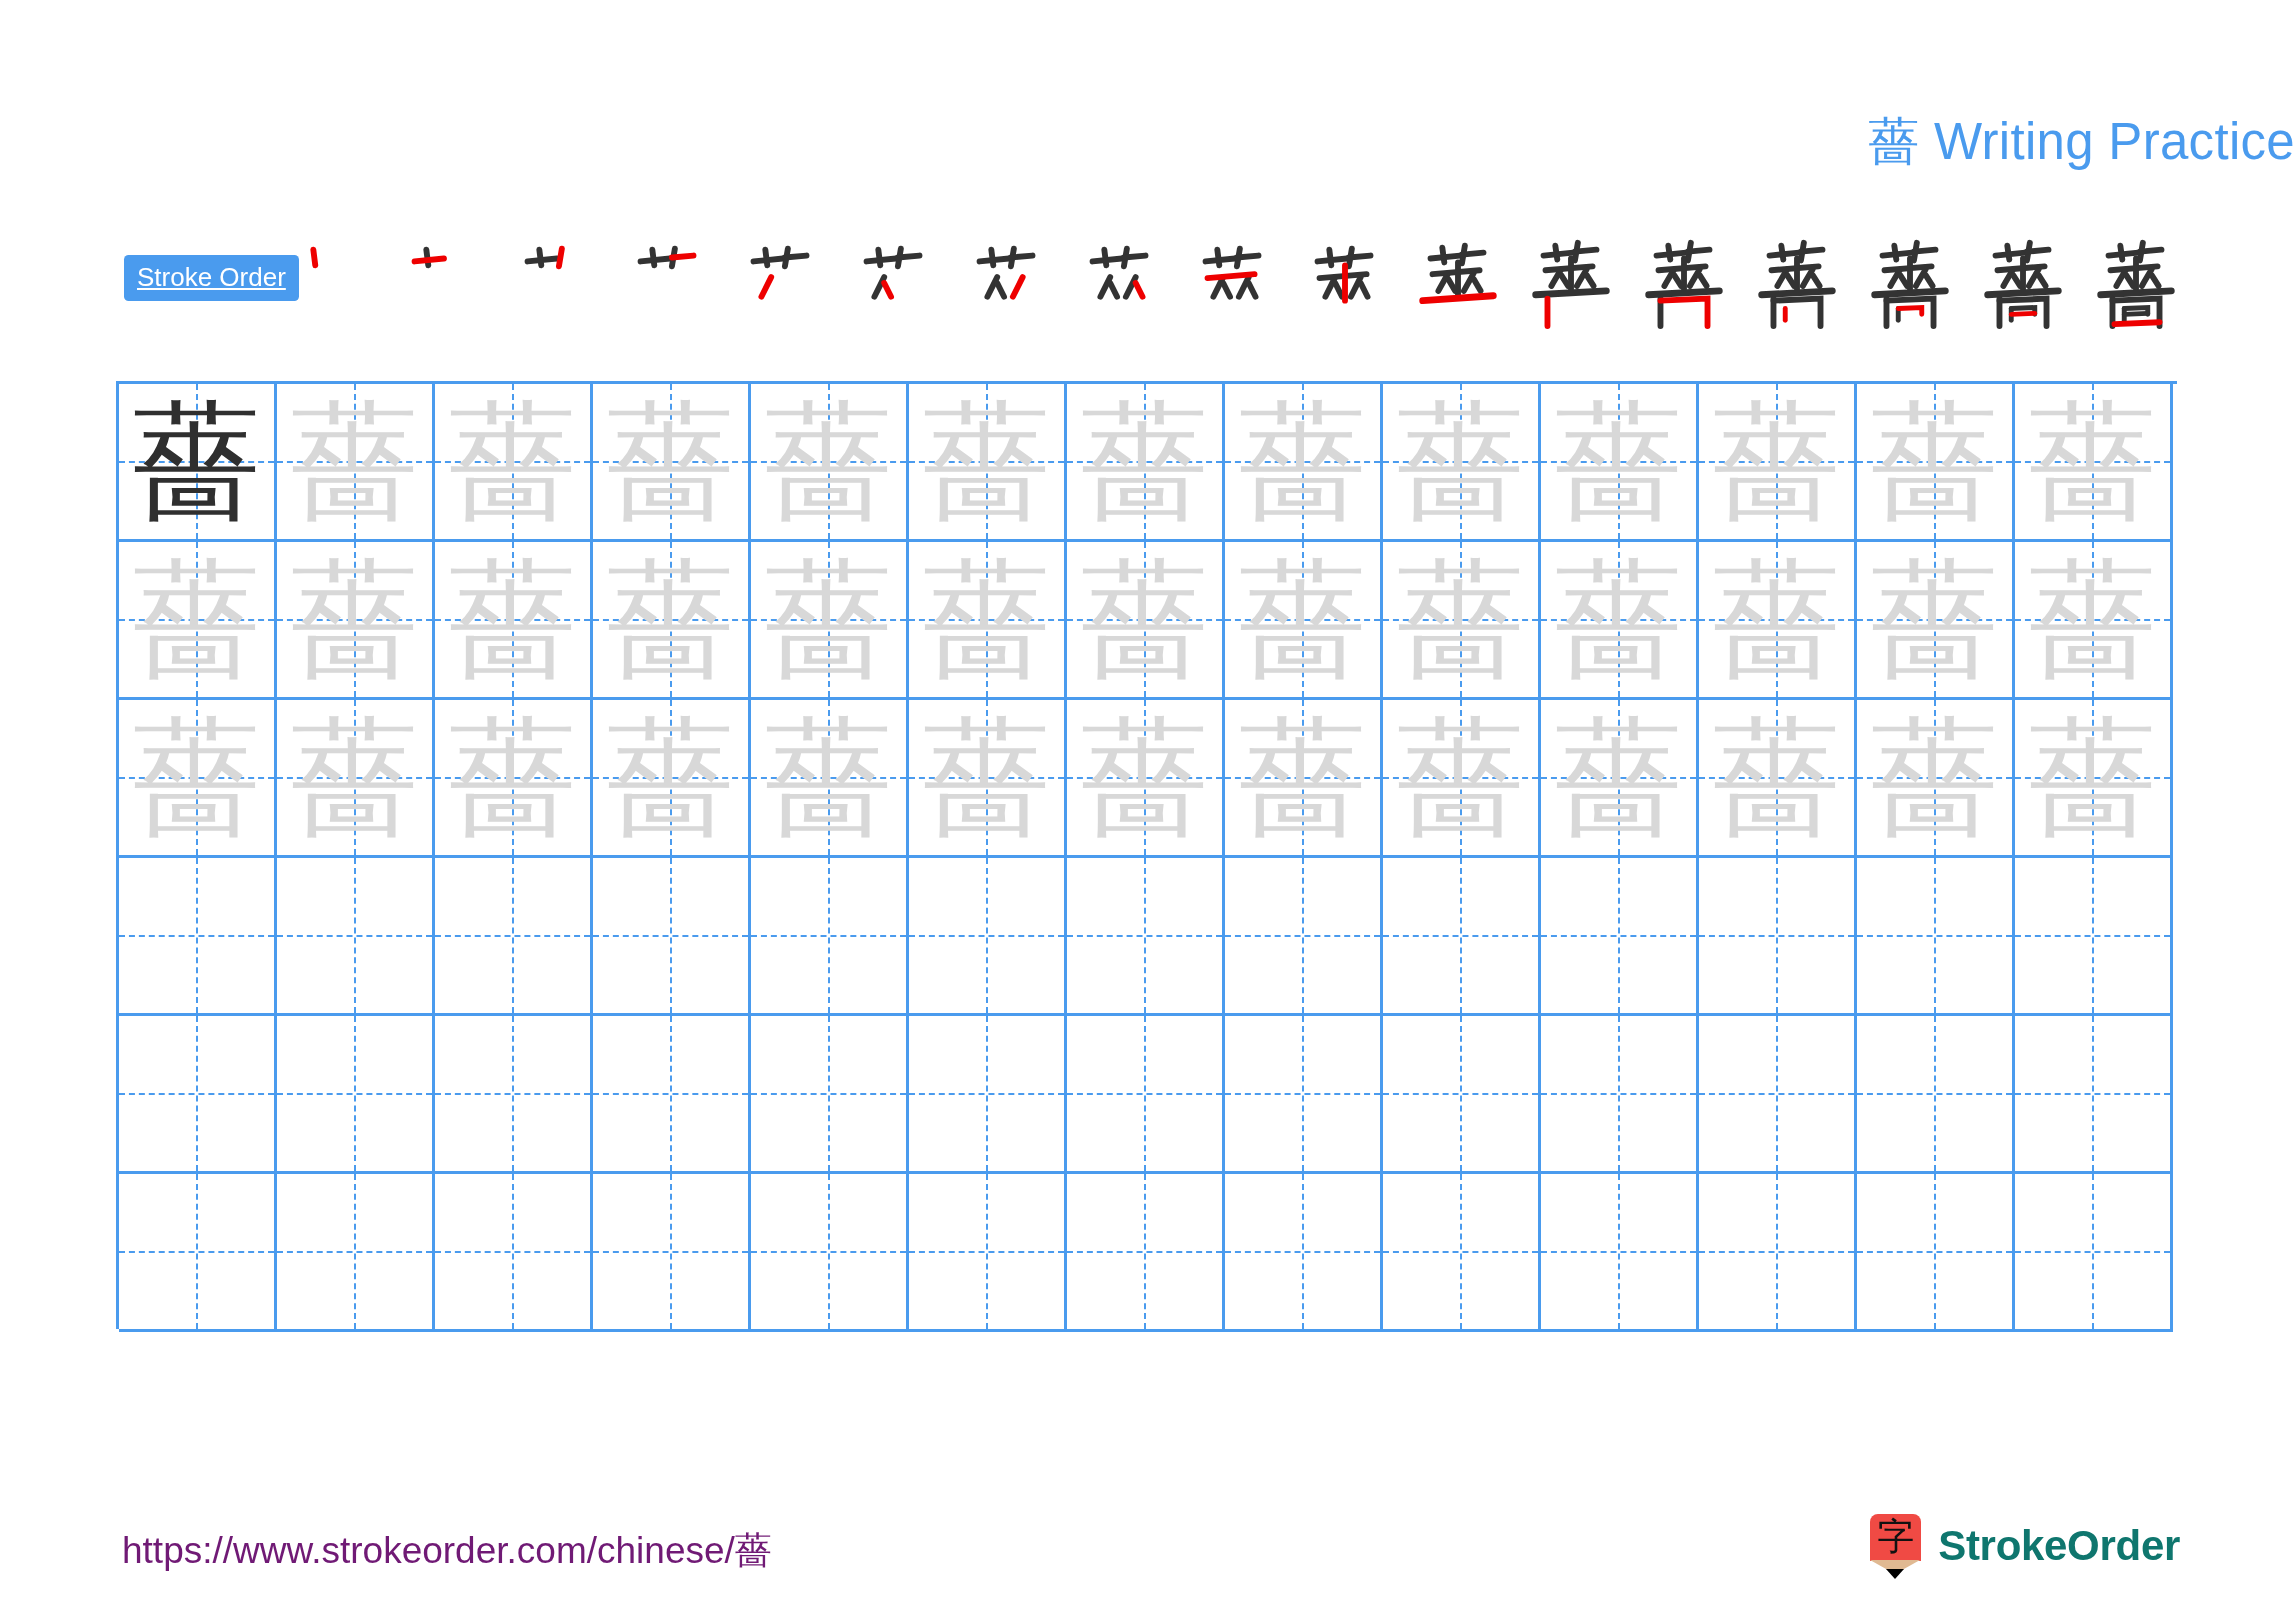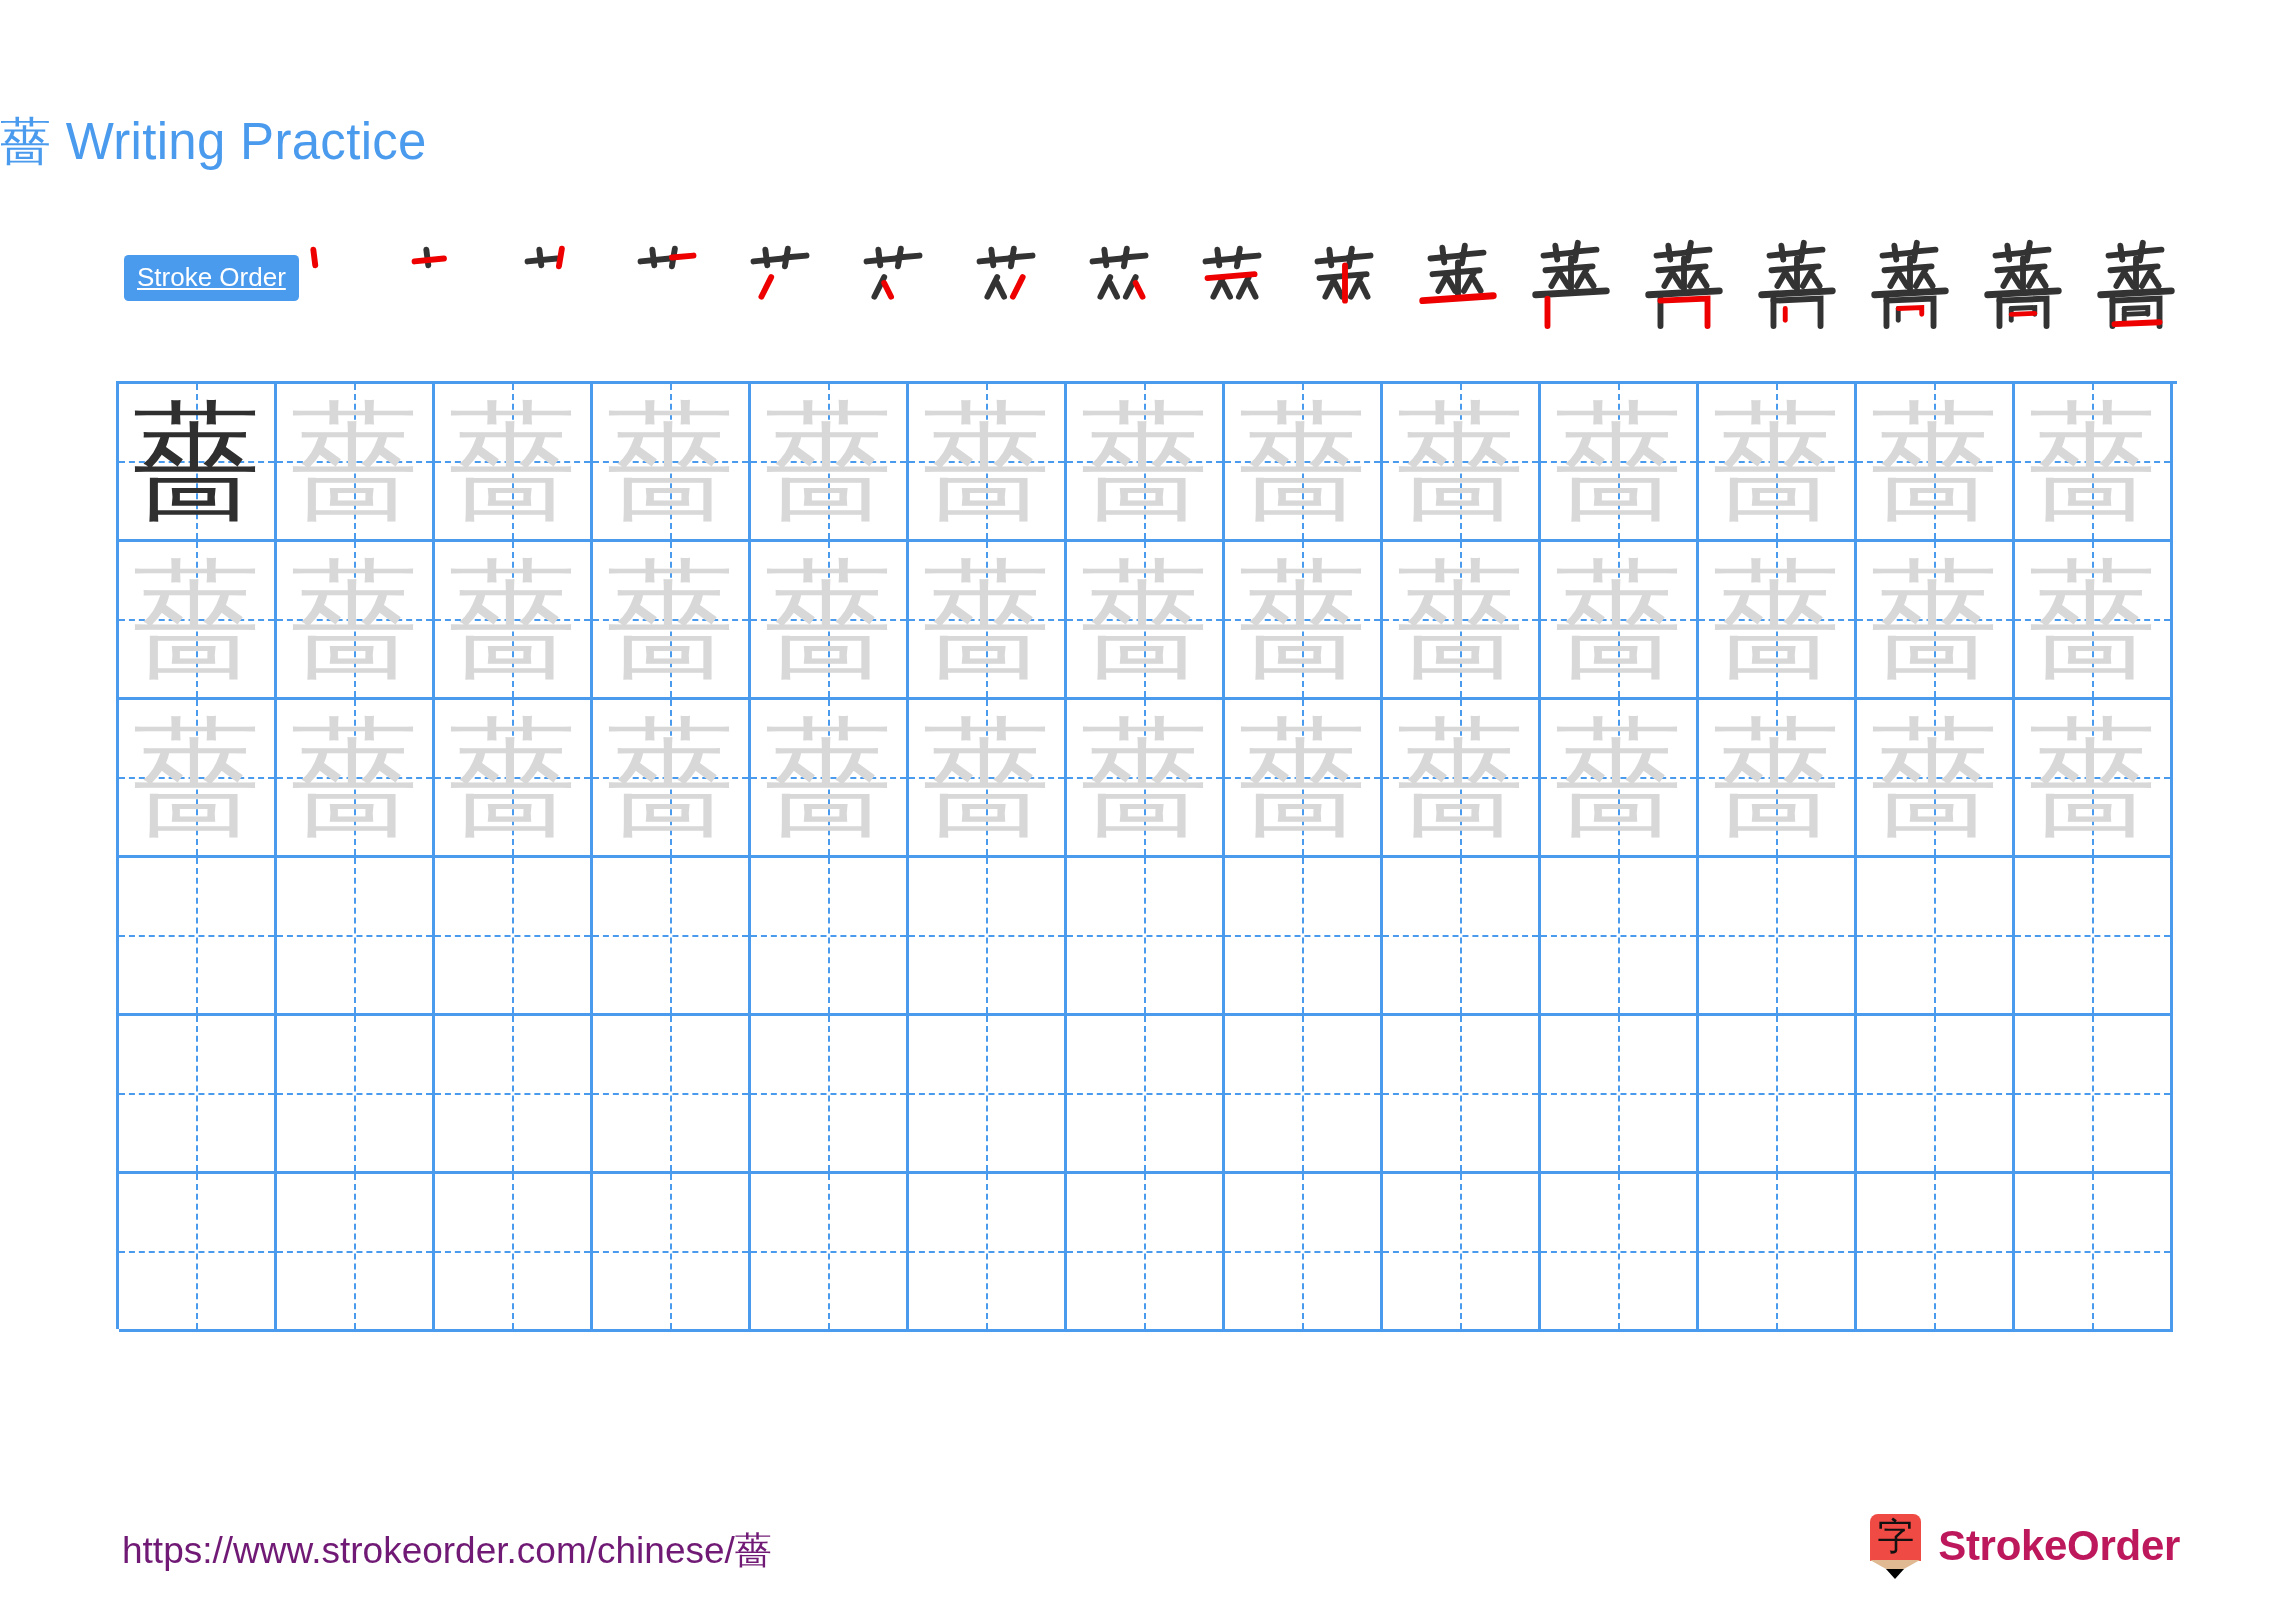--- a/index.html
+++ b/index.html
@@ -14,21 +14,21 @@
     font-family: "Liberation Sans", sans-serif;
     overflow: hidden;
   }
 
   
   #title-bar {
     position: absolute;
     left: 0;
     top: 108px;
     width: 2295px;
-    text-align: left;
+    text-align: right;
   }
   #page-title {
     display: inline-block;
     font-size: 51px;
     font-weight: 400;
     color: #4a9bee;
     letter-spacing: 0.3px;
     white-space: pre;
   }
   #page-title .han {
@@ -209,21 +209,21 @@
     align-items: center;
     justify-content: center;
     font-family: "DejaVu Sans", sans-serif;
     font-size: 37px;
     line-height: 1;
     color: #111111;
   }
   #brand-name {
     font-size: 42px;
     font-weight: bold;
-    color: #be185d;
+    color: #0f766e;
     letter-spacing: -0.3px;
     white-space: nowrap;
   }
 </style>
 </head>
 <body>
 
 <div id="title-bar">
   <span id="page-title"><span class="han">薔</span><span> Writing Practice</span></span>
 </div>

